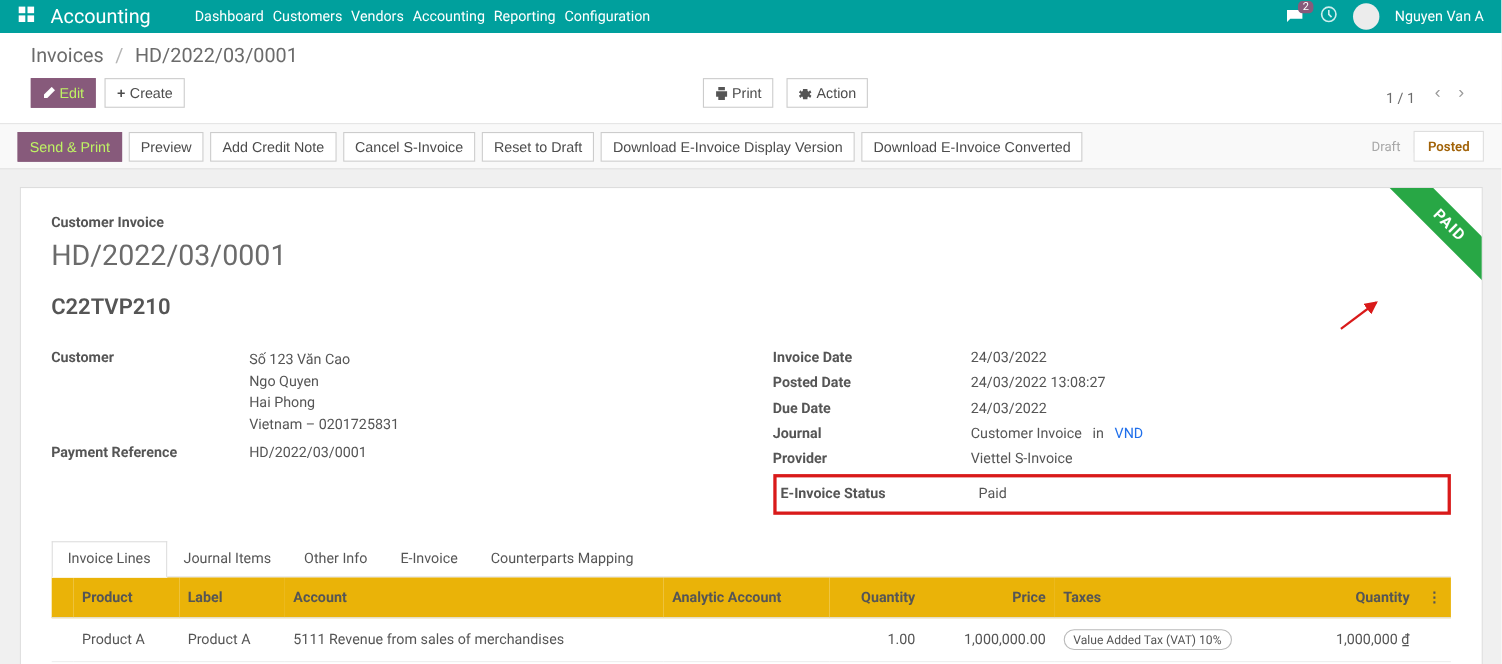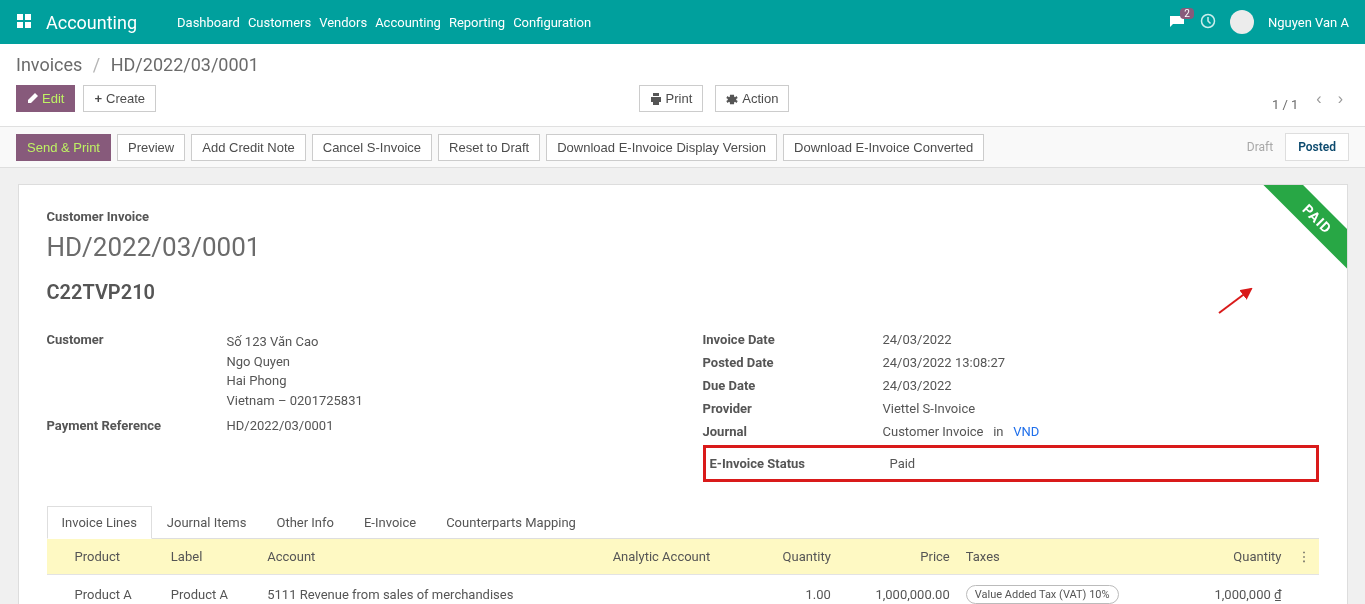--- a/index.html
+++ b/index.html
@@ -1,32 +1,32 @@
 <!DOCTYPE html>
 <html><head>
 <meta charset="utf-8">
 <style>
 * { box-sizing: border-box; margin: 0; padding: 0; }
 body { font-family: -apple-system, BlinkMacSystemFont, "Segoe UI", Roboto, sans-serif; font-size: 13px; color: #4c4c4c; background: #f0f0f0; }
 
 
-.navbar { background: #00a09d; height: 44px; display: flex; align-items: center; padding: 0 16px; color: #fff; }
+.navbar { background: #00a09d; height: 30px; display: flex; align-items: center; padding: 0 16px; color: #fff; }
 .navbar .apps-icon { width: 16px; height: 16px; margin-right: 14px; fill: #fff; cursor: pointer; }
 .navbar .app-name { font-size: 18px; margin-right: 40px; }
 .navbar .menu { display: flex; gap: 8px; }
 .navbar .menu a { color: #fff; text-decoration: none; font-size: 13px; }
 .navbar .spacer { flex: 1; }
 .navbar .right { display: flex; align-items: center; gap: 14px; }
 .msg-icon { position: relative; display: flex; }
 .msg-badge { background: #875a7b; color: #fff; font-size: 10px; border-radius: 4px; padding: 0 4px; position: absolute; top: -6px; right: -8px; }
 .avatar { width: 24px; height: 24px; border-radius: 50%; background: #ececec; display: inline-block; }
 .user-name { color: #fff; font-size: 13px; }
 
 
-.control-panel { background: #fff; border-bottom: 1px solid #e0e0e0; padding: 10px 16px 14px; }
+.control-panel { background: #fff; border-bottom: 1px solid #e0e0e0; padding: 10px 28px 14px; }
 .breadcrumb { font-size: 18px; color: #6b6b6b; margin-bottom: 10px; }
 .breadcrumb .sep { margin: 0 6px; color: #b5b5b5; }
 .breadcrumb .current { color: #6b6b6b; }
 .breadcrumb a { cursor: pointer; }
 
 .cp-row { display: flex; align-items: center; }
 .cp-left { display: flex; gap: 8px; }
 .cp-center { flex: 1; display: flex; justify-content: center; gap: 12px; }
 .cp-right { display: flex; align-items: flex-end; gap: 12px; color: #6b6b6b; }
 
@@ -34,21 +34,21 @@
 .btn-primary { background: #875a7b; color: #bef264; border-color: #875a7b; }
 .pager-arrows { display: flex; gap: 4px; }
 .pager-arrows .btn { border: none; padding: 4px 6px; color: #9b9b9b; font-size: 16px; }
 
 
 .statusbar { background: #f9f9f9; border-bottom: 1px solid #dedede; padding: 6px 16px; display: flex; align-items: center; }
 .statusbar .actions { display: flex; gap: 6px; flex-wrap: wrap; }
 .statusbar .spacer { flex: 1; }
 .status-steps { display: flex; align-items: center; font-size: 12px; }
 .status-step { padding: 6px 12px; color: #a8a8a8; position: relative; cursor: default; }
-.status-step.active { color: #0c4a6e; font-weight: 600; background:#fff; border:1px solid #dedede; }
+.status-step.active { color: #a16207; font-weight: 600; background:#fff; border:1px solid #dedede; }
 .status-step::after { content: ""; position: absolute; right: -6px; top: 50%; transform: translateY(-50%); width: 0; height: 0; border-left: 6px solid #dedede; border-top: 6px solid transparent; border-bottom: 6px solid transparent; }
 .status-step:last-child::after { display:none; }
 
 
 .sheet-wrap { padding: 16px; }
 .sheet { background: #fff; border: 1px solid #ddd; padding: 24px 28px; position: relative; max-width: 1330px; margin: 0 auto; overflow: hidden; }
 
 .ribbon { position: absolute; top: 20px; right: -48px; transform: rotate(45deg); background: #28a745; color: #fff; padding: 6px 60px; font-weight: 700; font-size: 14px; letter-spacing: 1px; }
 
 .doc-label { font-size: 13px; font-weight: 700; color: #555; margin-bottom: 8px; }
@@ -65,21 +65,21 @@
 .highlight-box { border: 3px solid #d91a1a; padding: 6px 0; margin-top: 2px; }
 .highlight-box .field-row { padding: 2px 4px; }
 
 
 .tabs { display: flex; border-bottom: 1px solid #dedede; }
 .tab { padding: 8px 14px; font-size: 13px; color: #555; cursor: pointer; border: 1px solid transparent; margin-bottom: -1px; }
 .tab.active { border: 1px solid #dedede; border-bottom: 1px solid #fff; background: #fff; }
 
 
 table.lines { width: 100%; border-collapse: collapse; font-size: 13px; margin-top: 0; }
-table.lines th { text-align: left; padding: 10px 8px; background: #fef9c3; border-bottom: 1px solid #e3e3e3; font-weight: 400; color: #555; }
+table.lines th { text-align: left; padding: 10px 8px; background: #eab308; border-bottom: 1px solid #e3e3e3; font-weight: 700; color: #555; }
 table.lines th.num, table.lines td.num { text-align: right; }
 table.lines td { padding: 10px 8px; border-bottom: 1px solid #eee; color: #555; }
 .tax-chip { display: inline-block; border: 1px solid #bbb; border-radius: 10px; padding: 2px 8px; font-size: 11px; color: #555; }
 
 .arrow-anno { position: absolute; right: 90px; top: 100px; width: 40px; height: 30px; pointer-events: none; }
 .arrow-anno svg { width: 40px; height: 30px; }
 
 .kebab { width: 12px; text-align:center; color:#888; }
 </style>
 </head>
@@ -223,30 +223,30 @@
         </div>
         <div class="field-row">
           <div class="field-label">Posted Date</div>
           <div class="field-value">24/03/2022 13:08:27</div>
         </div>
         <div class="field-row">
           <div class="field-label">Due Date</div>
           <div class="field-value">24/03/2022</div>
         </div>
         <div class="field-row">
-          <div class="field-label">Provider</div>
-          <div class="field-value">Viettel S-Invoice</div>
-        </div>
-        <div class="field-row">
           <div class="field-label">Journal</div>
           <div class="field-value">
             <span>Customer Invoice</span> &nbsp;
             <span>in</span> &nbsp;
             <span class="journal-cur">VND</span>
           </div>
+        </div>
+        <div class="field-row">
+          <div class="field-label">Provider</div>
+          <div class="field-value">Viettel S-Invoice</div>
         </div>
         <div class="highlight-box">
           <div class="field-row">
             <div class="field-label">E-Invoice Status</div>
             <div class="field-value">Paid</div>
           </div>
         </div>
       </div>
     </div>
 

